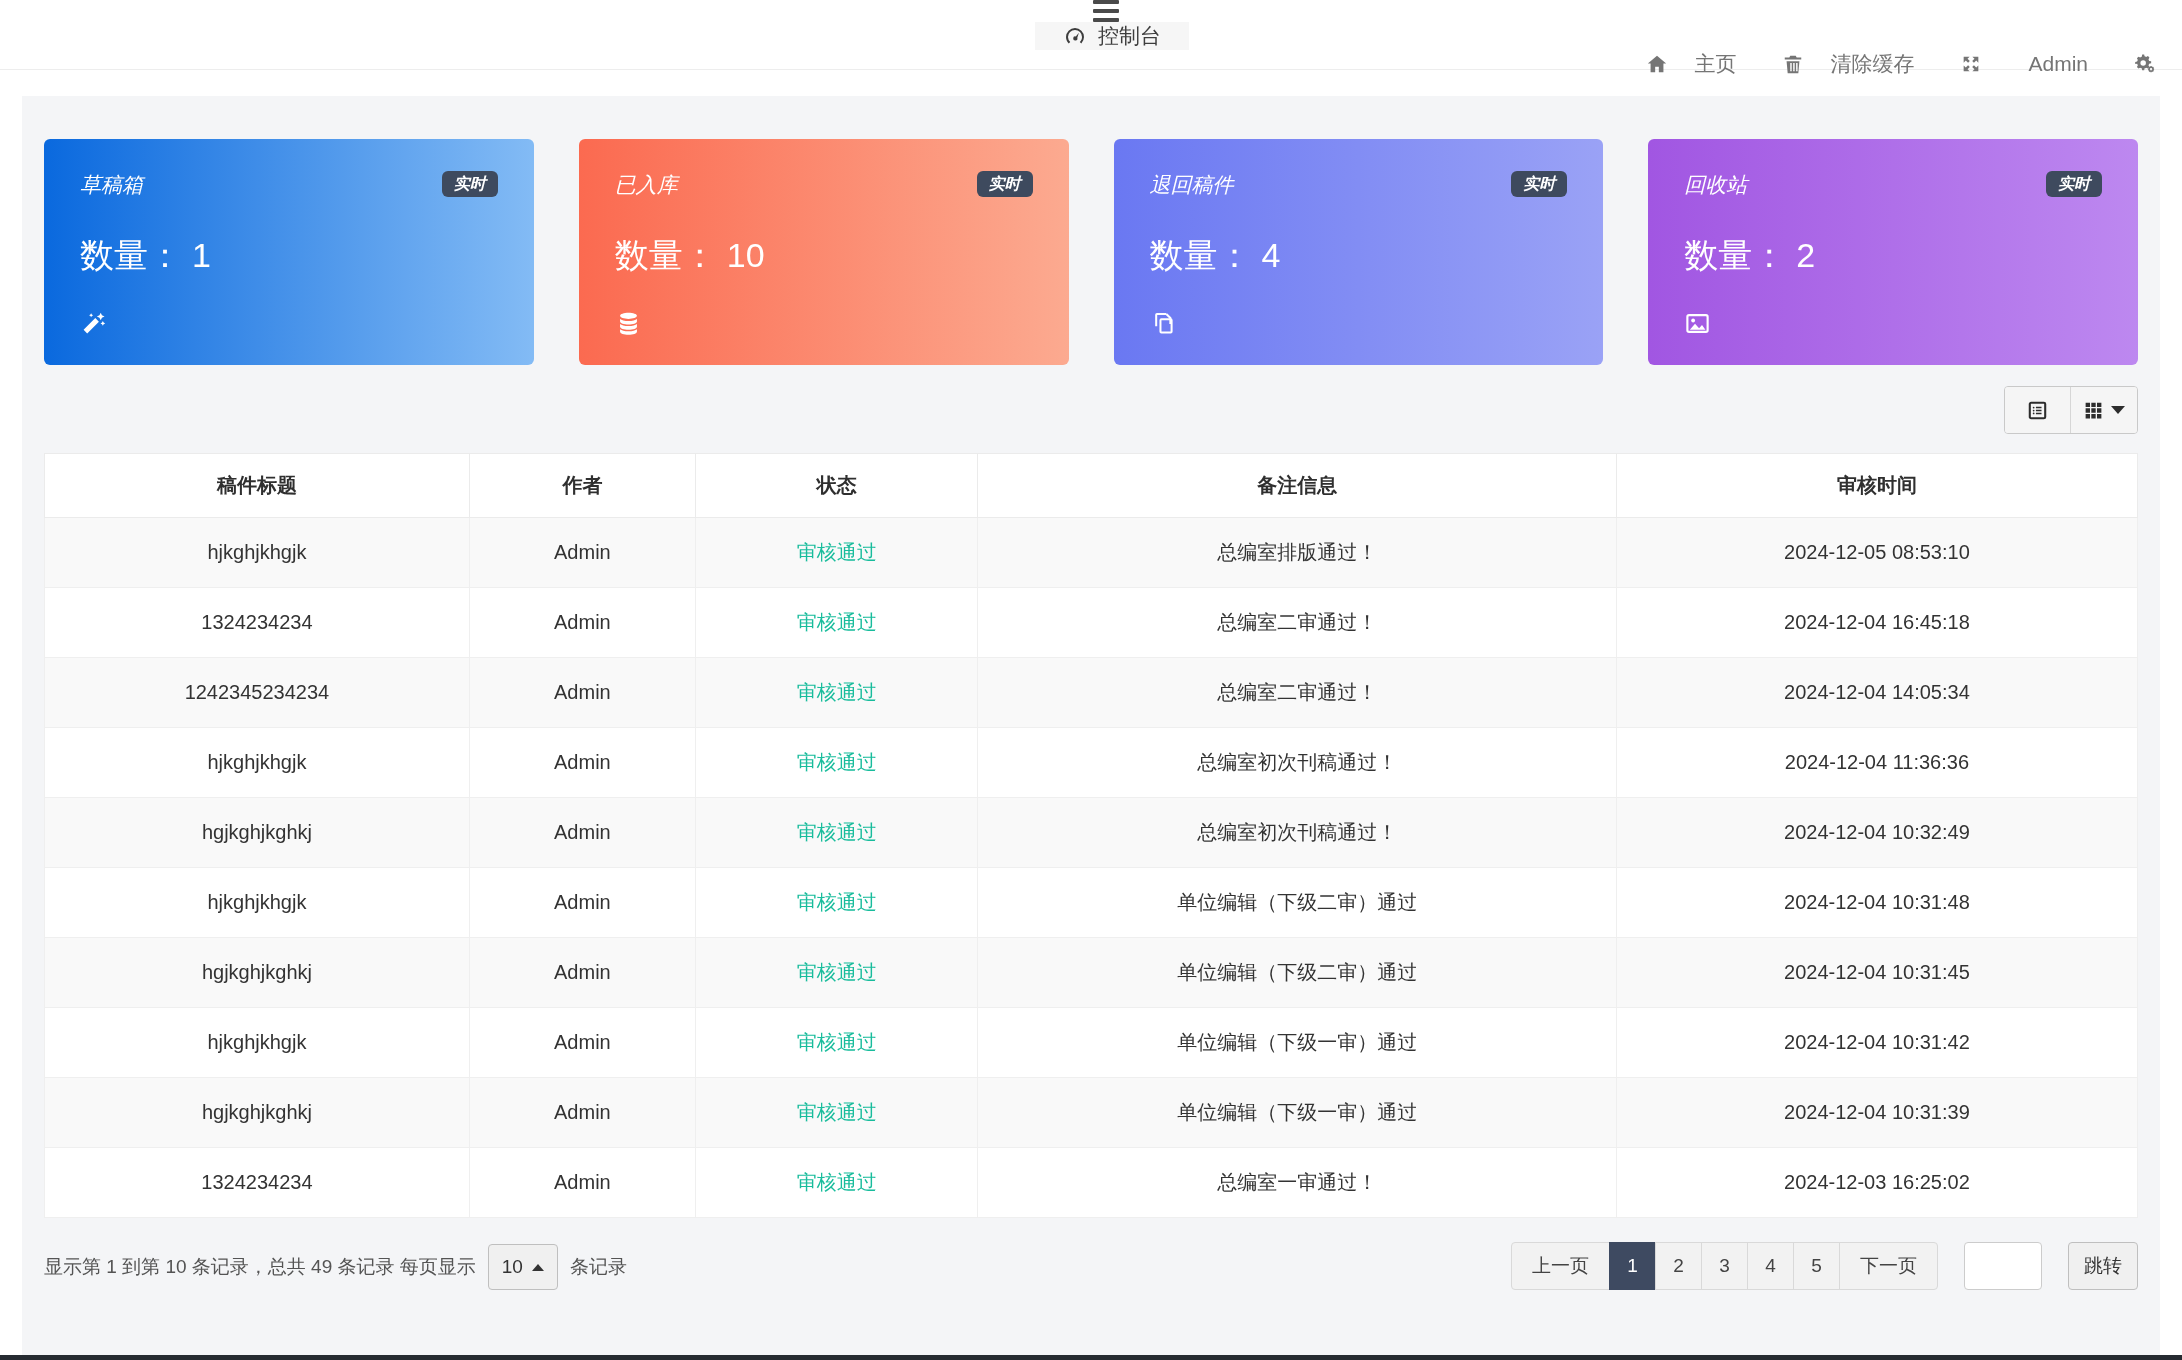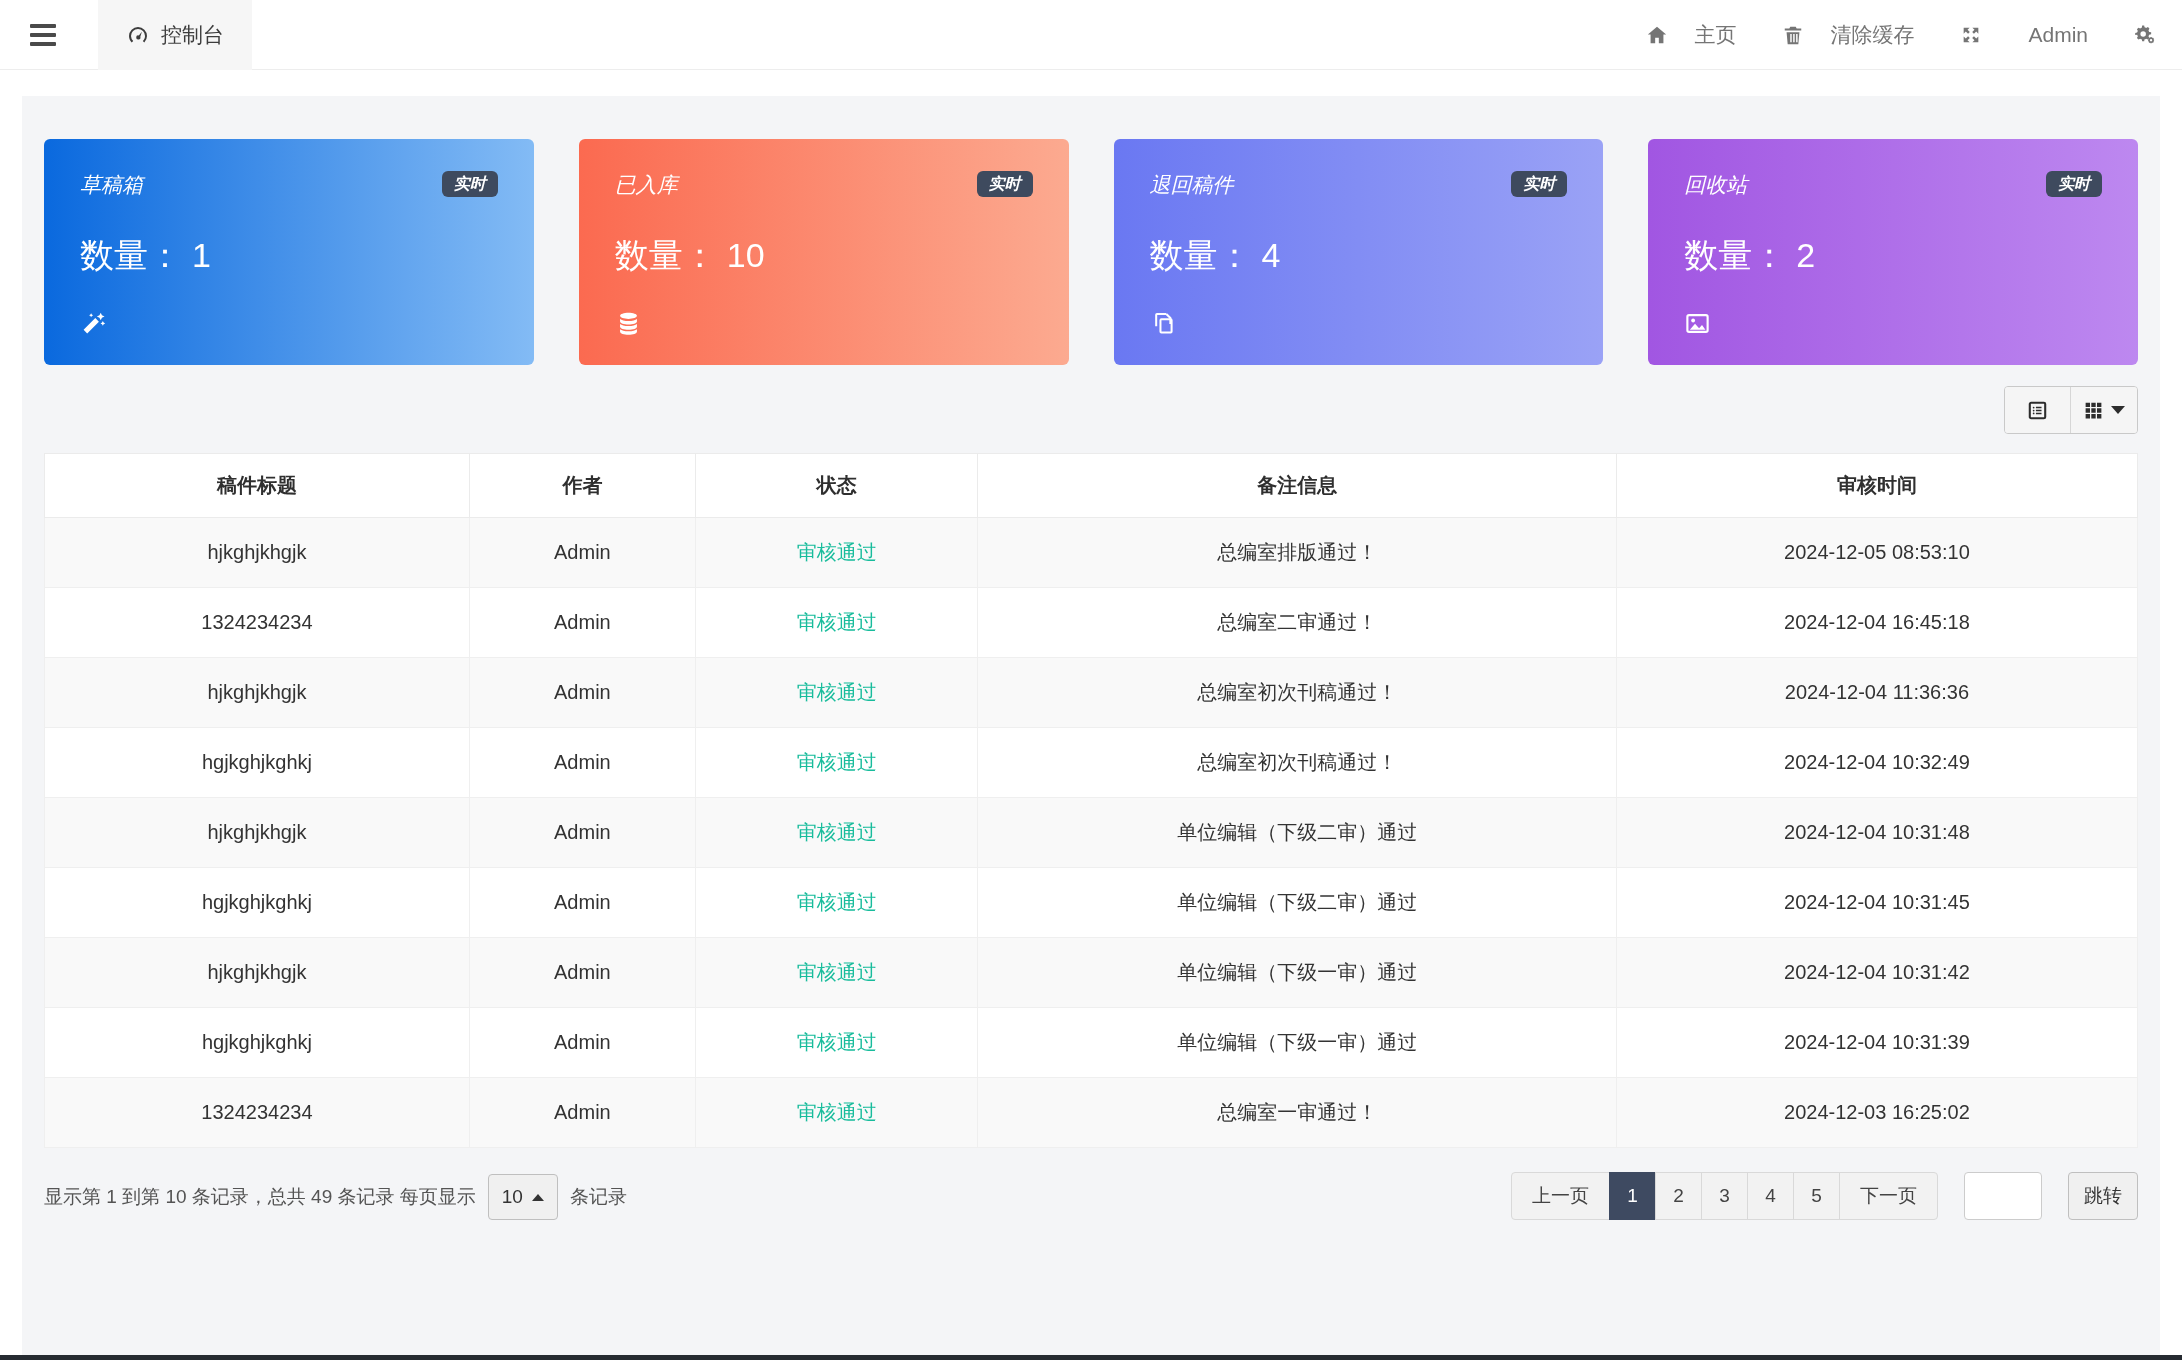--- a/index.html
+++ b/index.html
@@ -4,21 +4,21 @@
 <style>
   * { box-sizing: border-box; }
   html,body { margin:0; padding:0; }
   body {
     width:2182px; height:1360px; position:relative; overflow:hidden;
     background:#ffffff; font-family:"Liberation Sans","DejaVu Sans",sans-serif;
     color:#333;
   }
   
   .navbar { height:70px; background:#fff; border-bottom:1px solid #ededed;
-            display:flex; align-items:center; }
+            display:flex; align-items:center;flex-direction:column; }
   .hamburger { margin-left:30px; display:flex; flex-direction:column; gap:5px; cursor:pointer; }
   .hamburger i { display:block; width:26px; height:4px; background:#4a4a4a; border-radius:1px; }
   .nav-tab { margin-left:42px; height:70px; padding:0 28px; background:#f6f6f6;
              display:flex; align-items:center; gap:11px; font-size:21px; color:#3d3d3d; }
   .nav-tab svg { width:24px; height:24px; }
   .nav-right { margin-left:auto; margin-right:26px; display:flex; align-items:center;
                gap:46px; color:#757575; font-size:21px; }
   .nav-item { display:flex; align-items:center; gap:26px; cursor:pointer; }
   .nav-item svg { width:22px; height:22px; }
   
@@ -263,20 +263,27 @@
         <td>2024-12-05 08:53:10</td>
       </tr>
       <tr>
         <td>1324234234</td>
         <td>Admin</td>
         <td class="status">审核通过</td>
         <td>总编室二审通过！</td>
         <td>2024-12-04 16:45:18</td>
       </tr>
       <tr>
+        <td>1242345234234</td>
+        <td>Admin</td>
+        <td class="status">审核通过</td>
+        <td>总编室二审通过！</td>
+        <td>2024-12-04 14:05:34</td>
+      </tr>
+      <tr>
         <td>hjkghjkhgjk</td>
         <td>Admin</td>
         <td class="status">审核通过</td>
         <td>总编室初次刊稿通过！</td>
         <td>2024-12-04 11:36:36</td>
       </tr>
       <tr>
         <td>hgjkghjkghkj</td>
         <td>Admin</td>
         <td class="status">审核通过</td>

